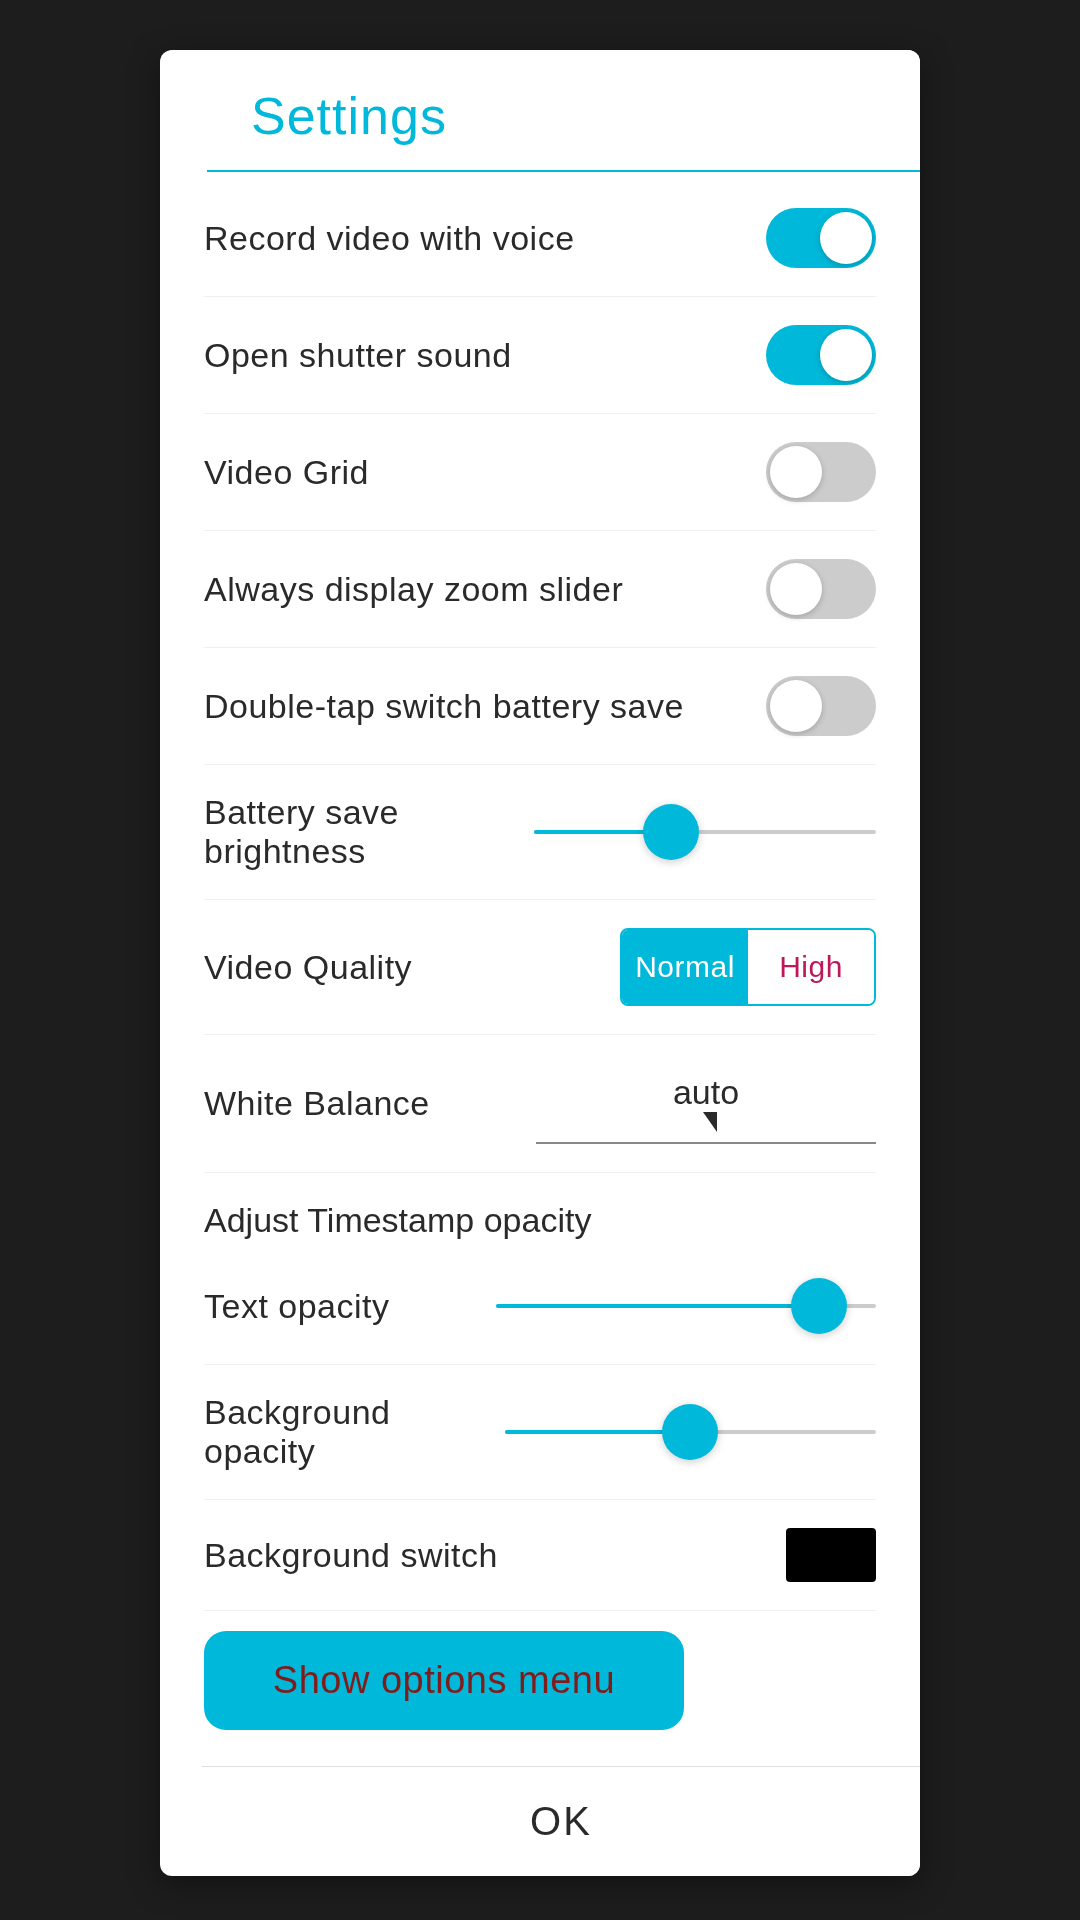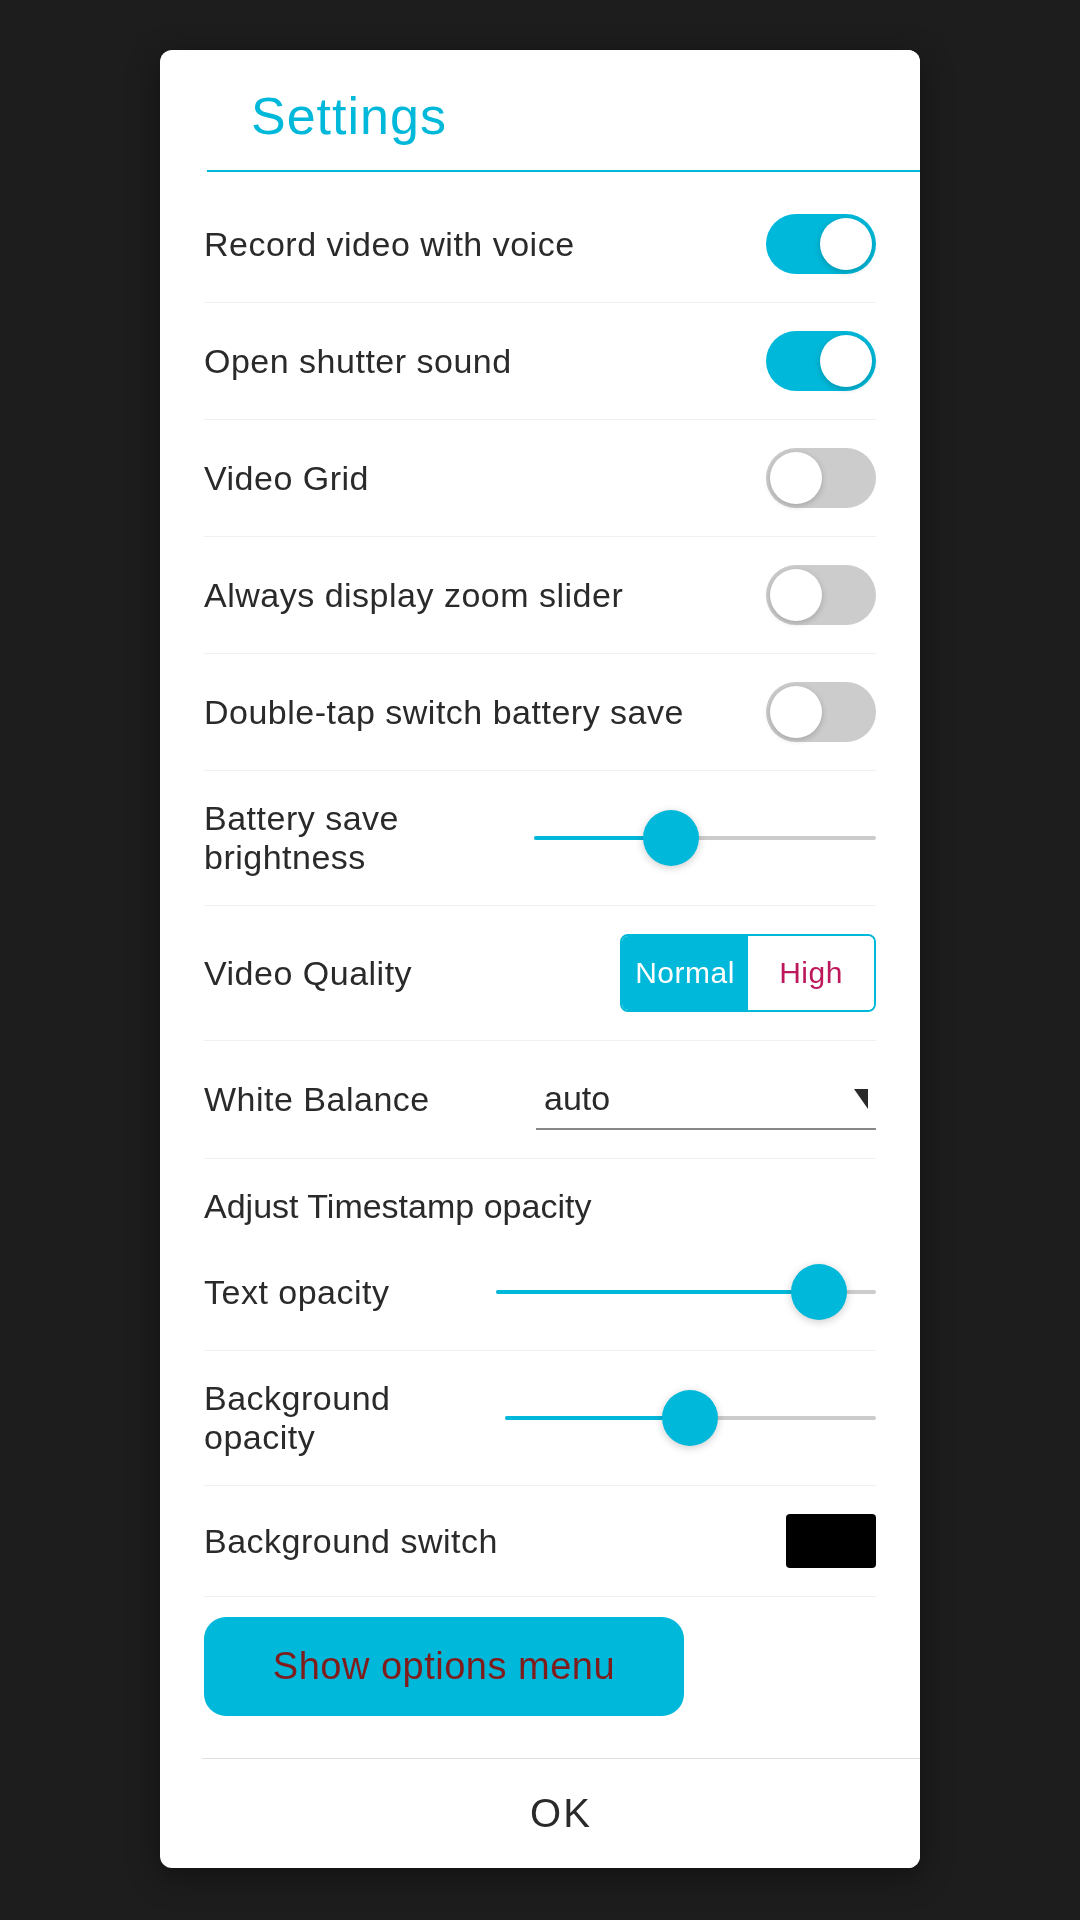--- a/index.html
+++ b/index.html
@@ -49,21 +49,21 @@
     }
 
     .dialog-title {
       font-size: 52px;
       font-weight: 400;
       color: #00b8d9;
       letter-spacing: 1px;
     }
 
     .dialog-content {
-      padding: 14px 44px;
+      padding: 8px 44px;
       background: #ffffff;
     }
 
     .setting-row {
       display: flex;
       align-items: center;
       justify-content: space-between;
       padding: 28px 0;
       border-bottom: 1px solid #f0f0f0;
       min-height: 90px;
@@ -198,20 +198,21 @@
 
     
     .dropdown {
       display: flex;
       align-items: center;
       border-bottom: 2px solid #888888;
       width: 340px;
       padding: 10px 8px;
       cursor: pointer;
       position: relative;
+      flex-direction: column;
     }
 
     .dropdown-value {
       font-size: 34px;
       color: #2a2a2a;
       flex: 1;
     }
 
     .dropdown-arrow {
       width: 0;

